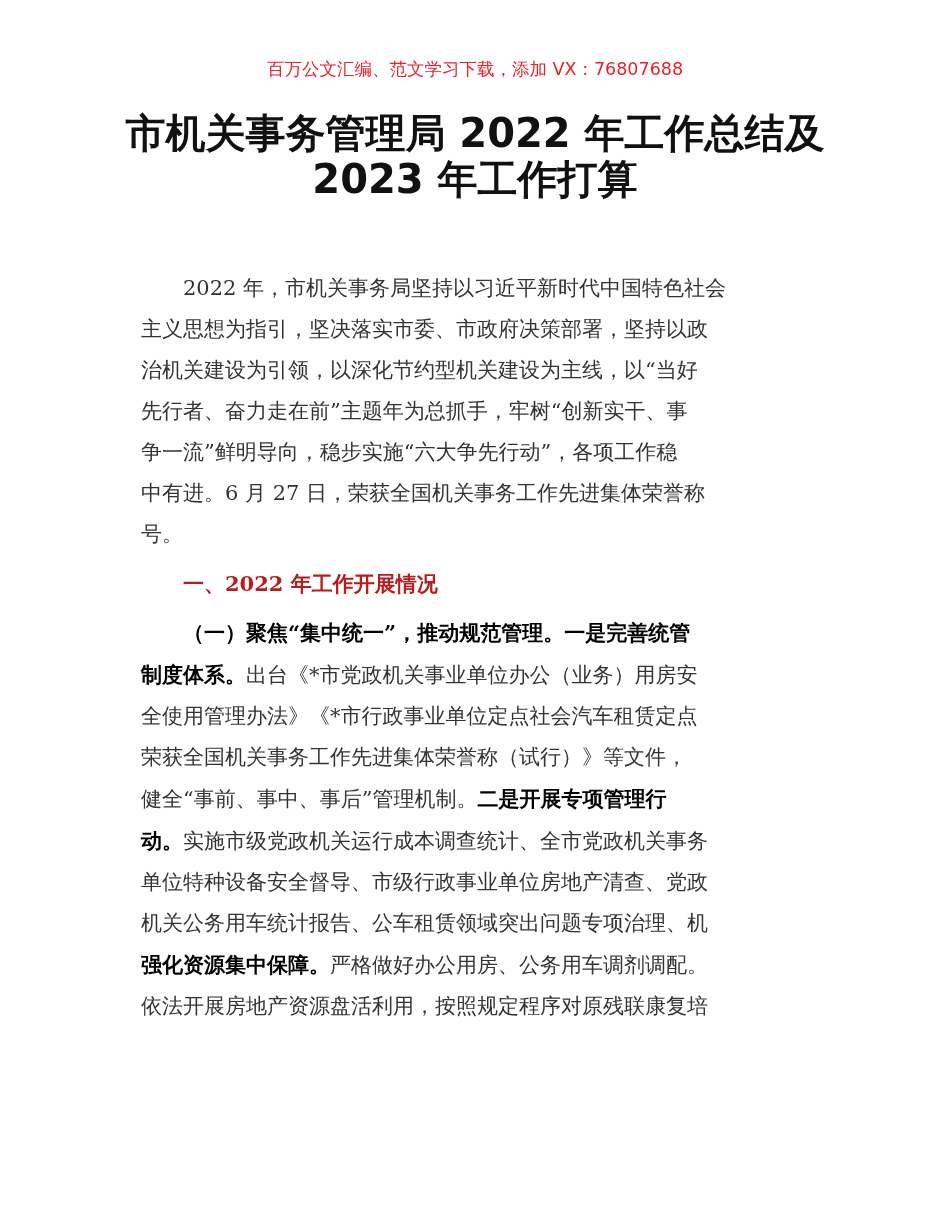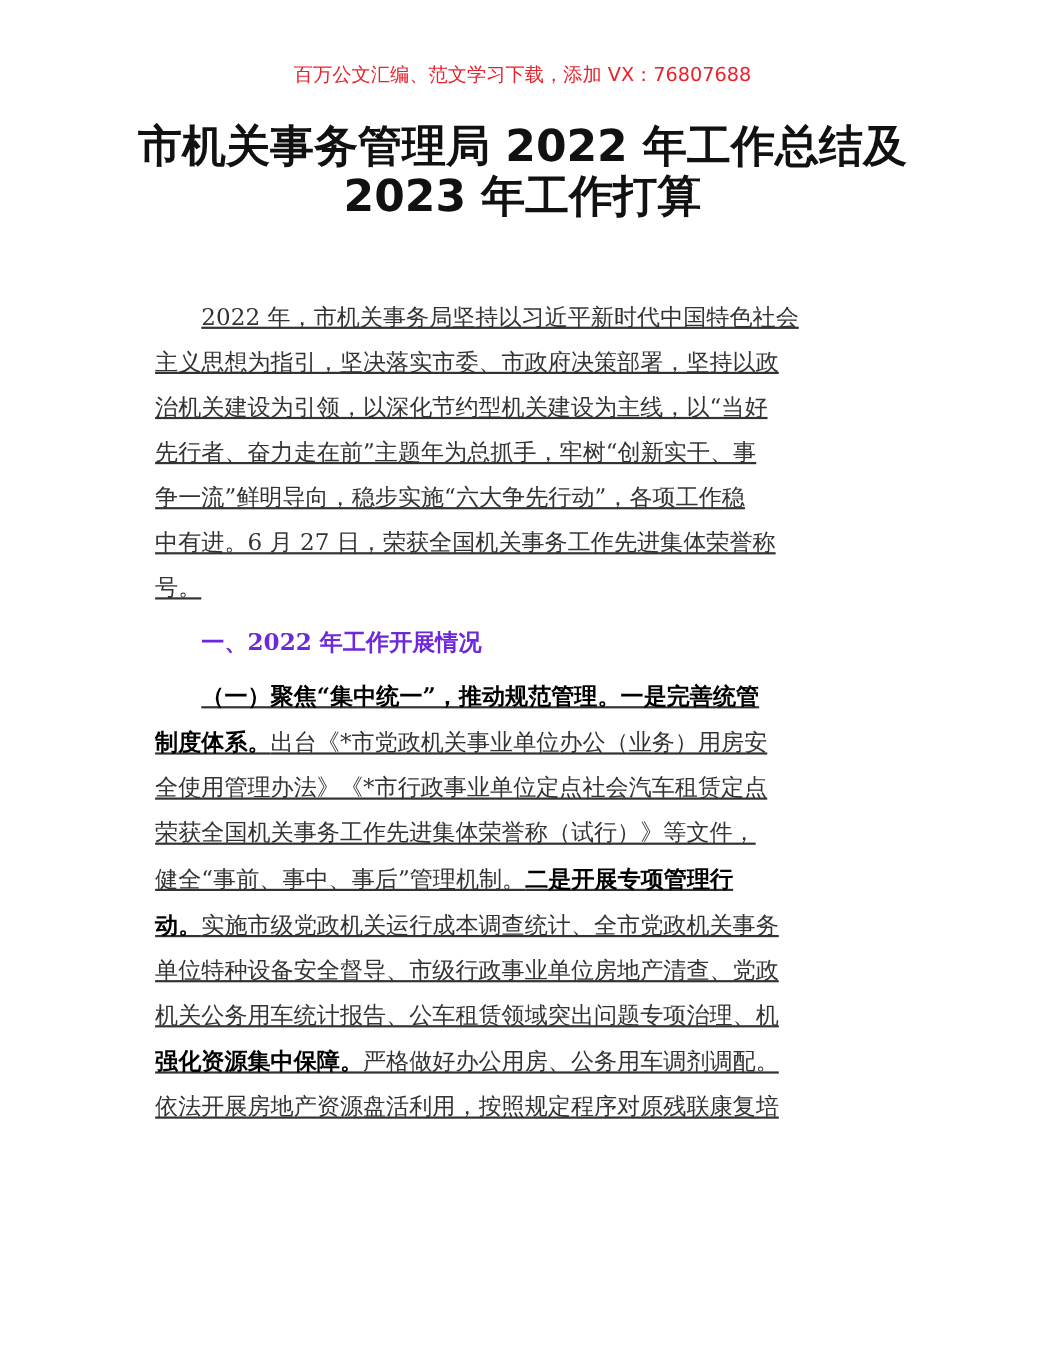--- a/index.html
+++ b/index.html
@@ -59,32 +59,31 @@
       text-align-last: left;
     }
     .para {
       margin: 0;
       text-indent: 42px;
     }
     .heading-1 {
       margin: 0;
       text-indent: 42px;
       font-weight: bold;
-      color: #6d28d9;
+      color: #b91c1c;
       margin-top: 8px;
       margin-bottom: 8px;
     }
     .strong {
       font-weight: bold;
       color: #000000;
     }
     .line {
       display: block;
       white-space: nowrap;
-      text-decoration: underline;
     }
   </style>
 </head>
 <body>
 
 <div class="page">
 
   <div class="watermark">百万公文汇编、范文学习下载，添加 VX：76807688</div>
 
   <div class="title">

